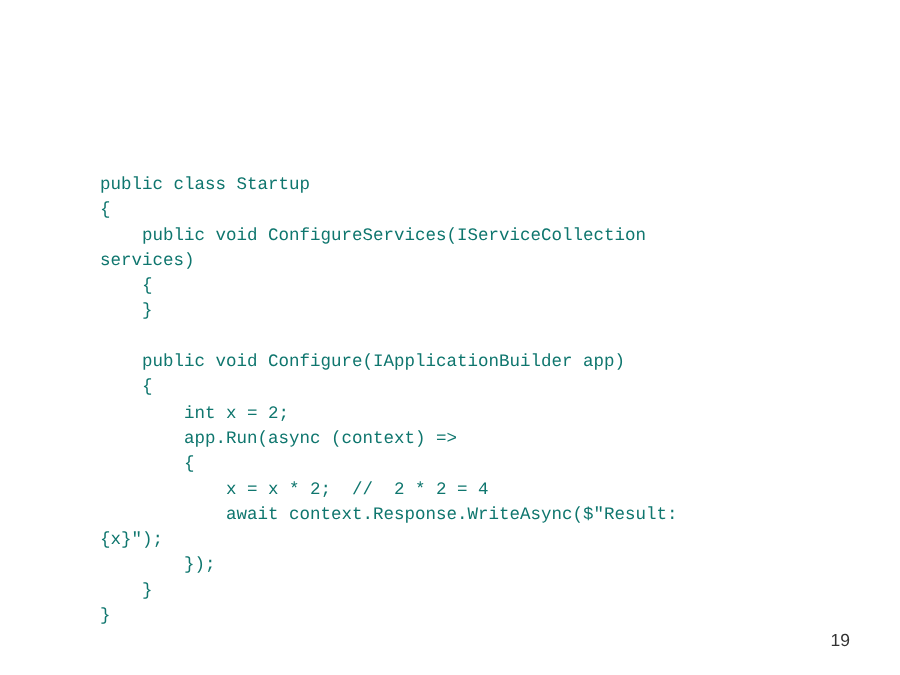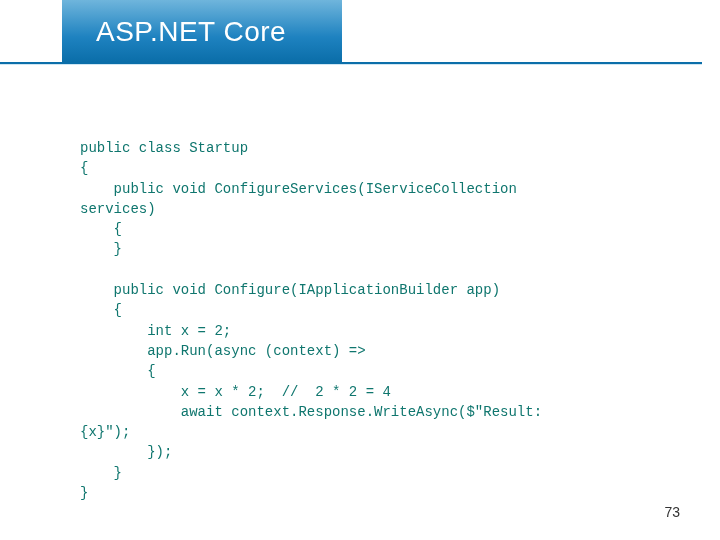--- a/index.html
+++ b/index.html
@@ -56,40 +56,34 @@
     bottom: 20px;
     right: 40px;
     font-size: 14px;
     color: #333;
   }
 </style>
 </head>
 <body>
 
 <div class="slide">
-  <div class="header">
-    <div class="header-blue"></div>
-    <div class="header-title">ASP.NET Core</div>
-    <div class="header-rule"></div>
-    <div class="header-rule-thin"></div>
-  </div>
 
   <div class="code" id="code-block">public class Startup
 {
     public void ConfigureServices(IServiceCollection
 services)
     {
     }
 
     public void Configure(IApplicationBuilder app)
     {
         int x = 2;
         app.Run(async (context) =&gt;
         {
             x = x * 2;  //  2 * 2 = 4
             await context.Response.WriteAsync($"Result:
 {x}");
         });
     }
 }</div>
 
-  <div class="page-number">73</div>
+  <div class="page-number">19</div>
 </div>
 
 </body></html>

